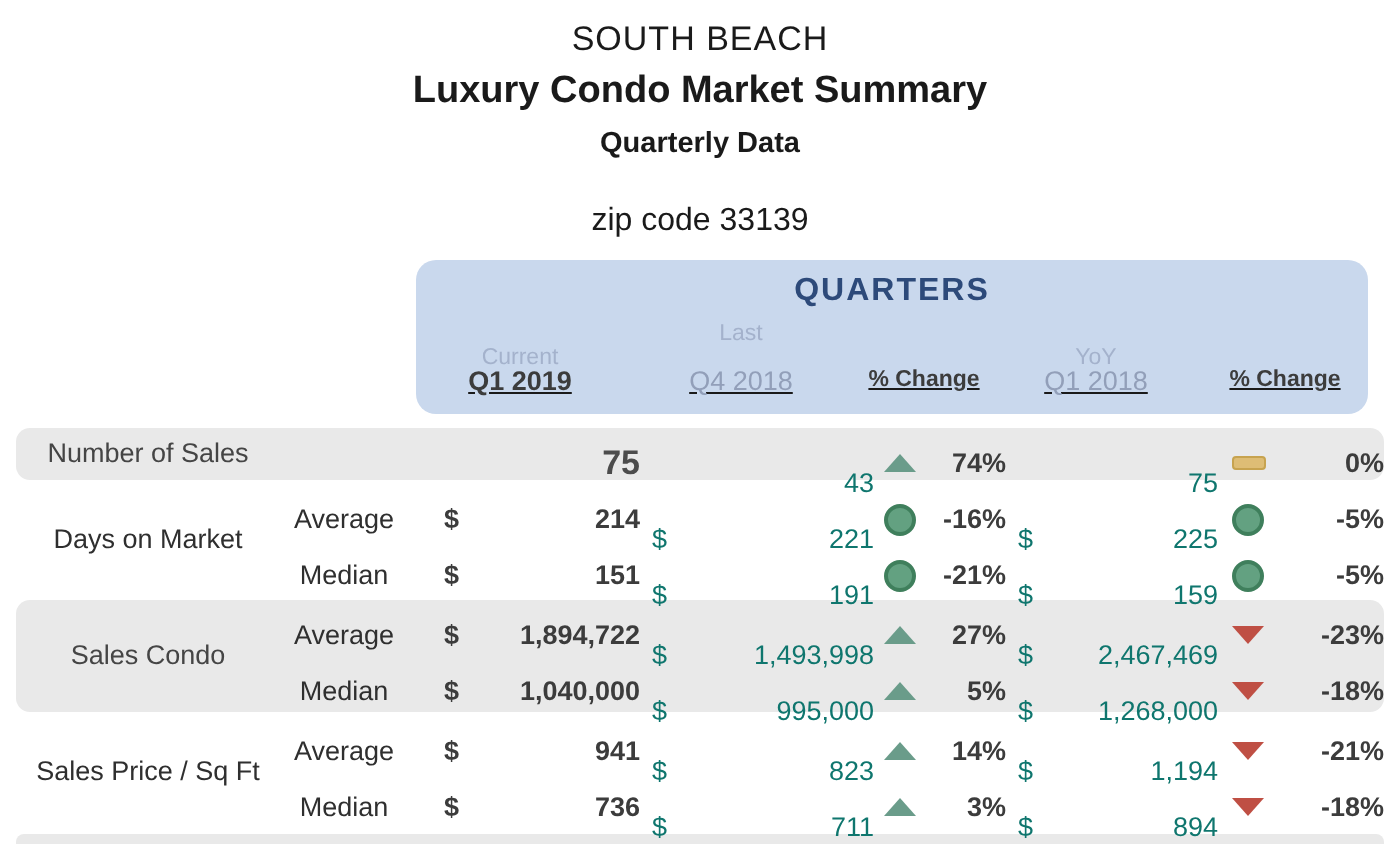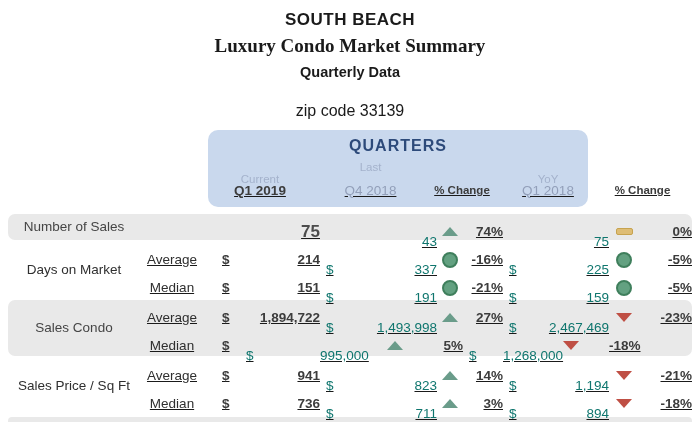--- a/index.html
+++ b/index.html
@@ -5,28 +5,28 @@
   html,body{margin:0;padding:0;background:#ffffff;}
   body{
     width:700px;height:422px;overflow:hidden;
     font-family:"Liberation Sans","DejaVu Sans",sans-serif;
     color:#1a1a1a;
   }
   .page{width:684px;padding:6px 8px 0 8px;}
 
   
   .titles{text-align:center;}
-  .t1{font-size:17px;font-weight:bold;letter-spacing:.5px;margin-top:4px;}
-  .t2{font-size:19px;font-weight:bold;margin-top:5px;font-family:Liberation Serif, serif;}
+  .t1{font-size:17px;font-weight:normal;letter-spacing:.5px;margin-top:4px;}
+  .t2{font-size:19px;font-weight:bold;margin-top:5px;}
   .t3{font-size:14.5px;font-weight:bold;margin-top:7px;}
   .t4{font-size:16px;font-weight:normal;margin-top:22px;}
 
   
   .qbox{
-    margin-left:200px;width:380px;margin-top:10px;
+    margin-left:200px;width:476px;margin-top:10px;
     background:#c9d8ed;border-radius:10px;
     padding:5px 0 8px 0;
   }
   .qtitle{
     text-align:center;font-size:16px;font-weight:bold;
     color:#2d4a7a;letter-spacing:1px;margin-top:2px;
   }
   .qgrid{
     display:grid;
     grid-template-columns:24px 80px 32px 85px 26px 40px 30px 76px 30px 53px;
@@ -46,21 +46,21 @@
   
   .table{margin-top:7px;}
   .group{display:flex;align-items:stretch;margin-bottom:2px;}
   .group.shaded{background:#e9e9e9;border-radius:7px;}
   .cat{
     width:132px;flex:none;display:flex;align-items:center;justify-content:center;
     text-align:center;font-weight:normal;font-size:13.5px;color:#2f2f2f;
     line-height:1.25;padding:0 4px;box-sizing:border-box;
   }
   .group.shaded .cat{color:#454545;}
-  .rowsWrap{flex:1;text-decoration:underline;}
+  .rowsWrap{flex:1;}
   .row{
     display:grid;height:28px;align-items:center;
     grid-template-columns:64px 12px 24px 80px 32px 85px 26px 40px 30px 76px 30px 53px;
   }
   .row.single{height:26px;}
   .cell{font-size:13.5px;white-space:nowrap;}
   .sub{text-align:center;color:#2f2f2f;}
   .sym{text-align:left;padding-left:6px;}
   .val{text-align:right;}
   .dark{color:#3c3c3c;font-weight:bold;}
@@ -143,21 +143,21 @@
 
     <div class="group">
       <div class="cat">Days on Market</div>
       <div class="rowsWrap">
         <div class="row">
           <span class="cell sub">Average</span>
           <span class="cell"></span>
           <span class="cell sym dark">$</span>
           <span class="cell val dark">214</span>
           <span class="cell sym gray">$</span>
-          <span class="cell val gray">337</span>
+          <span class="cell val gray">221</span>
           <span class="cell iconcell">
               <span class="icon-circle"></span>
             </span>
           <span class="cell val dark">-16%</span>
           <span class="cell sym gray">$</span>
           <span class="cell val gray">225</span>
           <span class="cell iconcell">
               <span class="icon-circle"></span>
             </span>
           <span class="cell val dark">-5%</span>
@@ -201,20 +201,21 @@
           <span class="cell val gray">2,467,469</span>
           <span class="cell iconcell">
               <span class="icon-triangle-down"></span>
             </span>
           <span class="cell val dark">-23%</span>
         </div>
         <div class="row">
           <span class="cell sub">Median</span>
           <span class="cell"></span>
           <span class="cell sym dark">$</span>
+          <span class="cell val dark">1,040,000</span>
           <span class="cell sym gray">$</span>
           <span class="cell val gray">995,000</span>
           <span class="cell iconcell">
               <span class="icon-triangle-up"></span>
             </span>
           <span class="cell val dark">5%</span>
           <span class="cell sym gray">$</span>
           <span class="cell val gray">1,268,000</span>
           <span class="cell iconcell">
               <span class="icon-triangle-down"></span>

